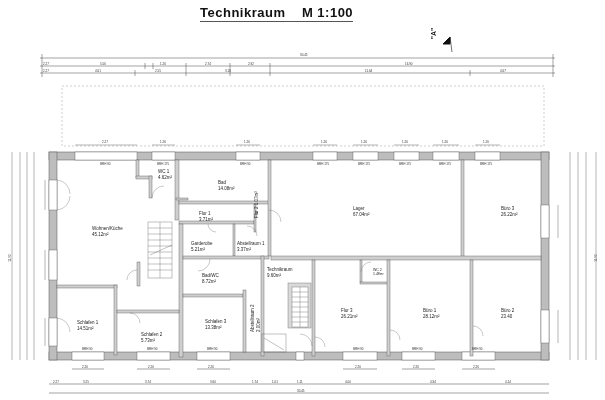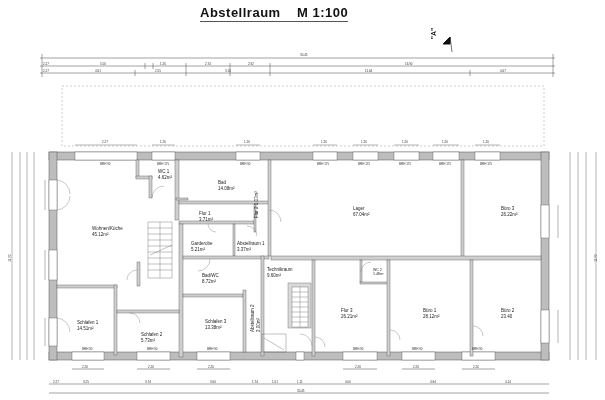--- a/index.html
+++ b/index.html
@@ -7,21 +7,21 @@
   .title{position:absolute;left:200px;top:5px;font-size:13px;font-weight:bold;color:#111;letter-spacing:0.5px;border-bottom:1px solid #555;padding-bottom:1px;white-space:pre;}
   .section-mark{position:absolute;left:428px;top:30px;font-size:7px;font-weight:bold;transform:rotate(-90deg);color:#111;}
   svg{position:absolute;left:0;top:0;}
   .room-label{position:absolute;font-size:4.5px;color:#222;line-height:6px;white-space:nowrap;}
   .dim-text{position:absolute;font-size:3px;color:#333;white-space:nowrap;}
   .win-text{position:absolute;font-size:3px;color:#333;white-space:nowrap;}
 </style>
 </head>
 <body>
 
-<div class="title">Abstellraum    M 1:100</div>
+<div class="title">Technikraum    M 1:100</div>
 <div class="section-mark">"A"</div>
 
 <svg width="605" height="400" viewBox="0 0 605 400">
 
   <g stroke="#111" fill="#111">
     <polygon points="443,44 450,37 450,44"></polygon>
     <line x1="450" y1="37" x2="452" y2="52" stroke-width="0.6"></line>
   </g>
 
   <g stroke="#444" stroke-width="0.5" fill="none">

